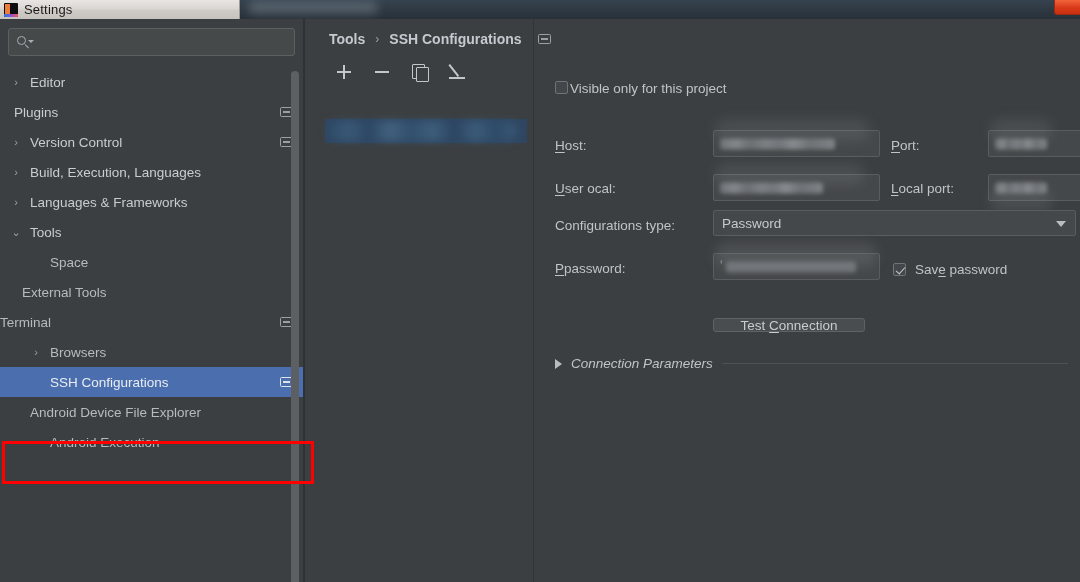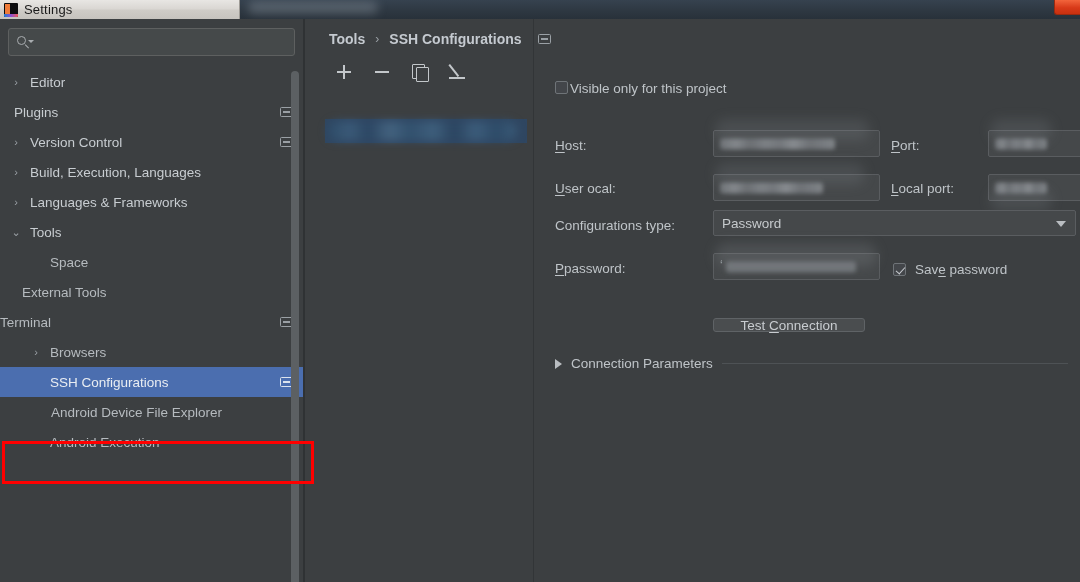--- a/index.html
+++ b/index.html
@@ -267,21 +267,21 @@
 
   .section {
     position: absolute; display: flex; align-items: center; gap: 9px;
     width: calc(100% - 34px);
   }
   .sec-tri {
     width: 0; height: 0;
     border-top: 5px solid transparent; border-bottom: 5px solid transparent;
     border-left: 7px solid #b9bdc1;
   }
-  .sec-lbl { color: #bfc4c8; font-size: 13.5px; white-space: nowrap; }
+  .sec-lbl { color: #bfc4c8; font-size: 13.5px; white-space: nowrap; font-style: italic; }
   .sec-rule { flex: 1; height: 1px; background: #4e5255; }
 
   
   .annot {
     position: absolute; left: 2px; top: 441px; width: 312px; height: 43px;
     border: 3px solid #ff0000; pointer-events: none; z-index: 40;
   }
 </style>
 </head>
 <body>
@@ -349,21 +349,21 @@
           </div>
           <div class="node">
             <span class="arrow" style="left: 28px;">›</span>
             <span class="lbl" style="margin-left: 50px;">Browsers</span>
           </div>
           <div class="node selected">
             <span class="lbl" style="margin-left: 50px;">SSH Configurations</span>
             <span class="chip"></span>
           </div>
           <div class="node">
-            <span class="lbl" style="margin-left: 51px;">Android Device File Explorer</span>
+            <span class="lbl" style="margin-left: 30px;">Android Device File Explorer</span>
           </div>
           <div class="node">
             <span class="lbl" style="margin-left: 50px;">Android Execution</span>
           </div>
         </div>
 
       <div class="sb-track"></div>
       <div class="sb-thumb"></div>
     </div>
 

